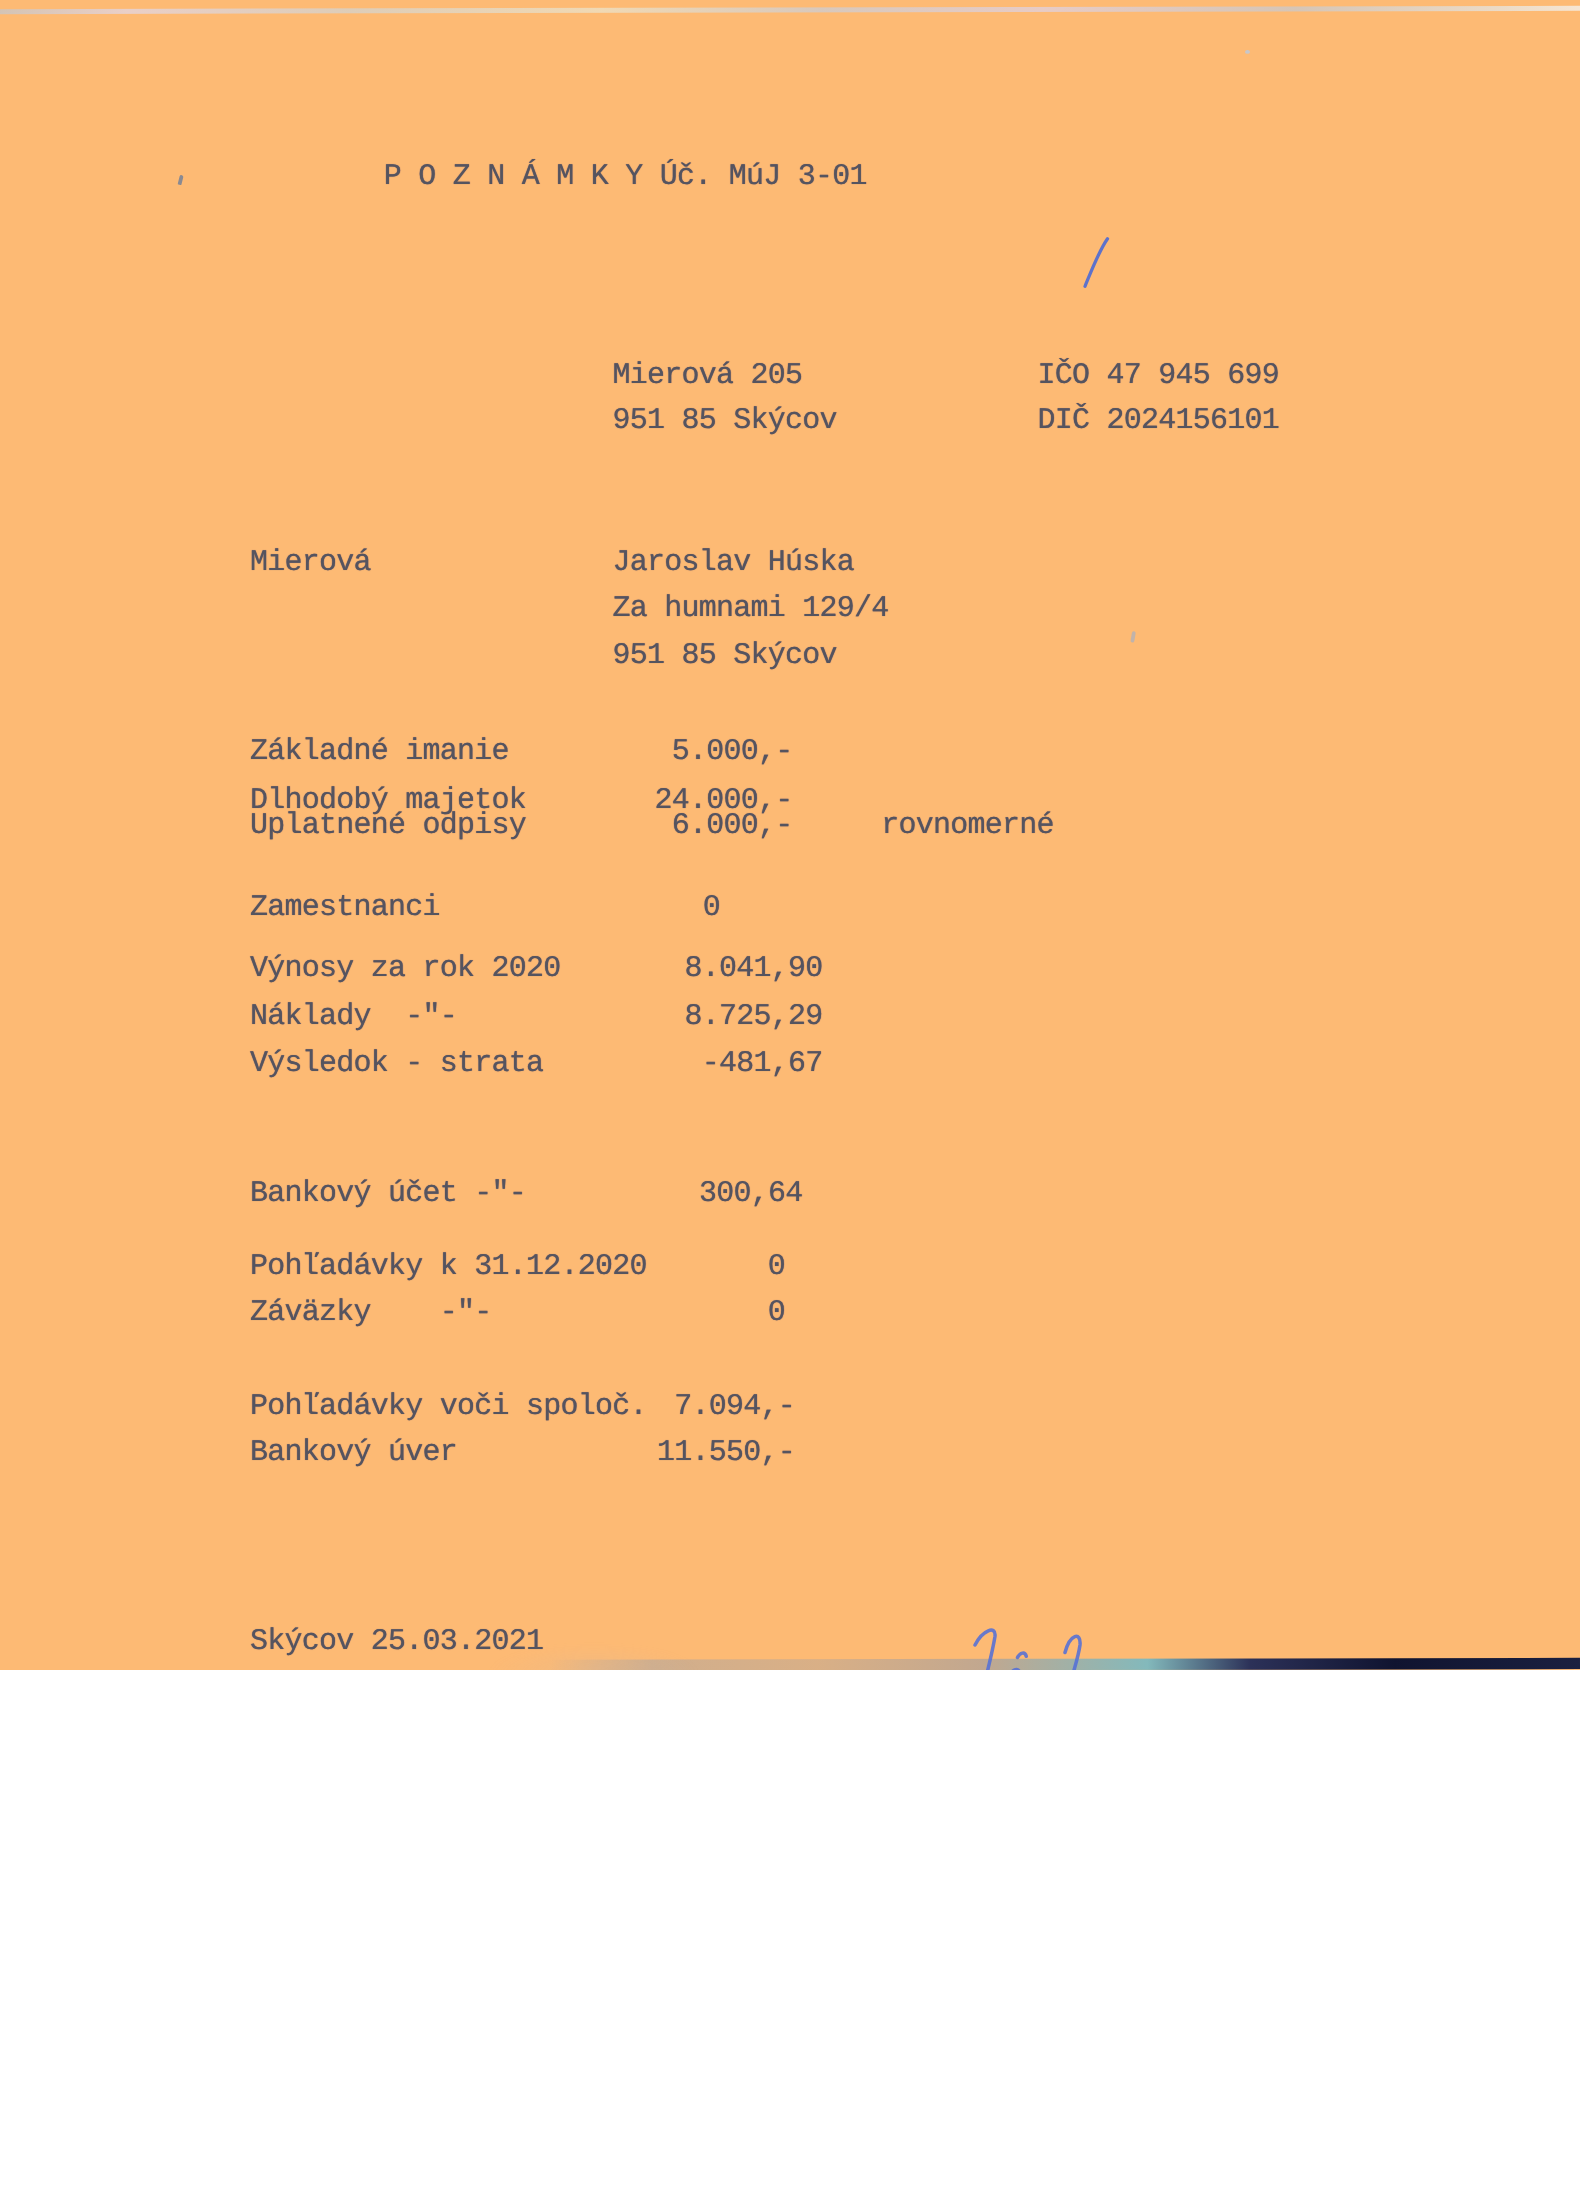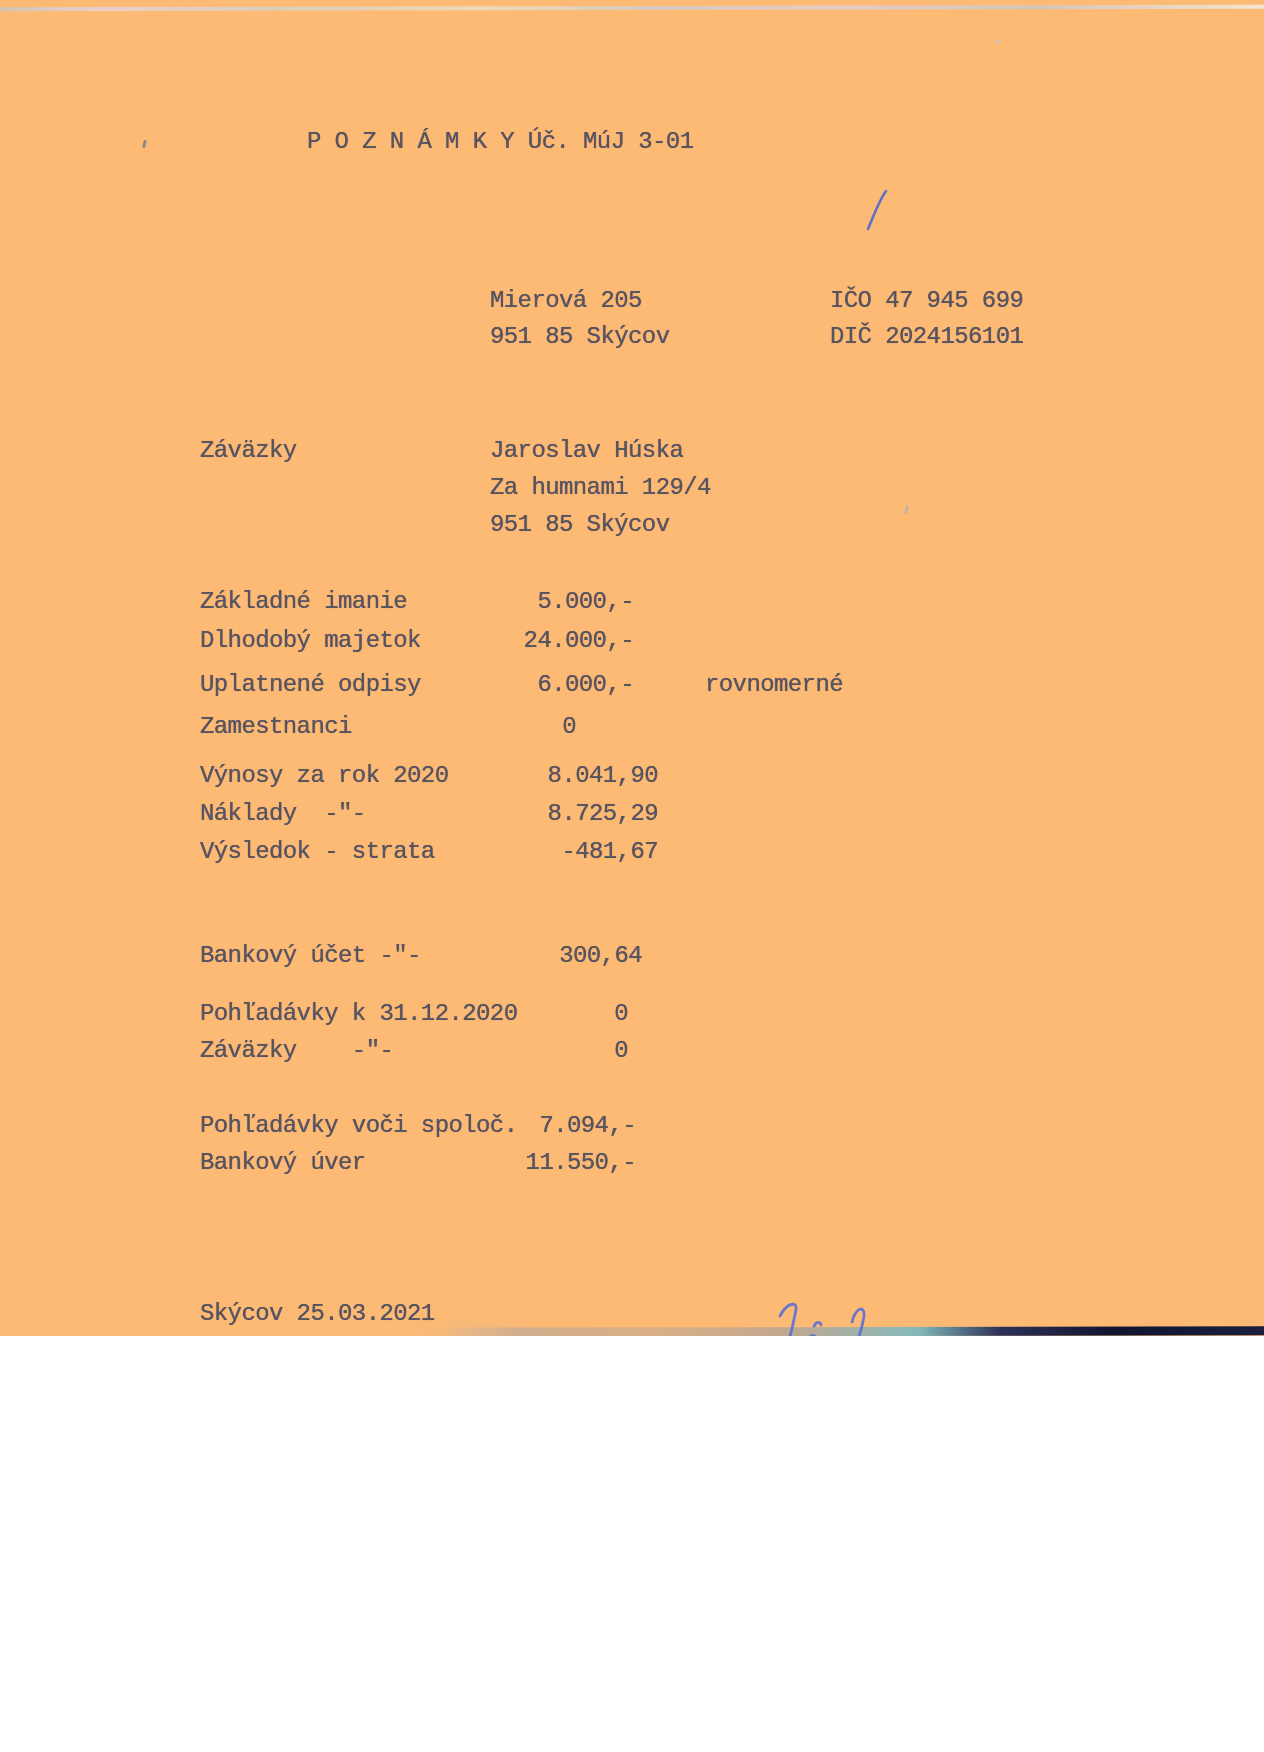--- a/index.html
+++ b/index.html
@@ -94,39 +94,39 @@
   <div class="tw row" style="top:287px;">
     <span class="col-val">Mierová 205</span>
     <span class="col-reg">IČO 47 945 699</span>
   </div>
   <div class="tw row" style="top:323px;">
     <span class="col-val">951 85 Skýcov</span>
     <span class="col-reg">DIČ 2024156101</span>
   </div>
 
   <div class="tw row" style="top:437px;">
-    <span class="lbl">Záväzky</span>
+    <span class="lbl">Mierová</span>
     <span class="col-val">Jaroslav Húska</span>
   </div>
   <div class="tw row" style="top:474px;">
     <span class="col-val">Za humnami 129/4</span>
   </div>
   <div class="tw row" style="top:511px;">
     <span class="col-val">951 85 Skýcov</span>
   </div>
 
   <div class="tw row" style="top:588px;">
     <span class="lbl">Základné imanie</span>
     <span class="val val-c">5.000,-</span>
   </div>
   <div class="tw row" style="top:627px;">
     <span class="lbl">Dlhodobý majetok</span>
     <span class="val val-c">24.000,-</span>
   </div>
-  <div class="tw row" style="top:671px;">
+  <div class="tw row" style="top:647px;">
     <span class="lbl">Uplatnené odpisy</span>
     <span class="val val-c">6.000,-</span>
     <span class="note">rovnomerné</span>
   </div>
 
   <div class="tw row" style="top:713px;">
     <span class="lbl">Zamestnanci</span>
     <span class="val val-z">0</span>
   </div>
 

